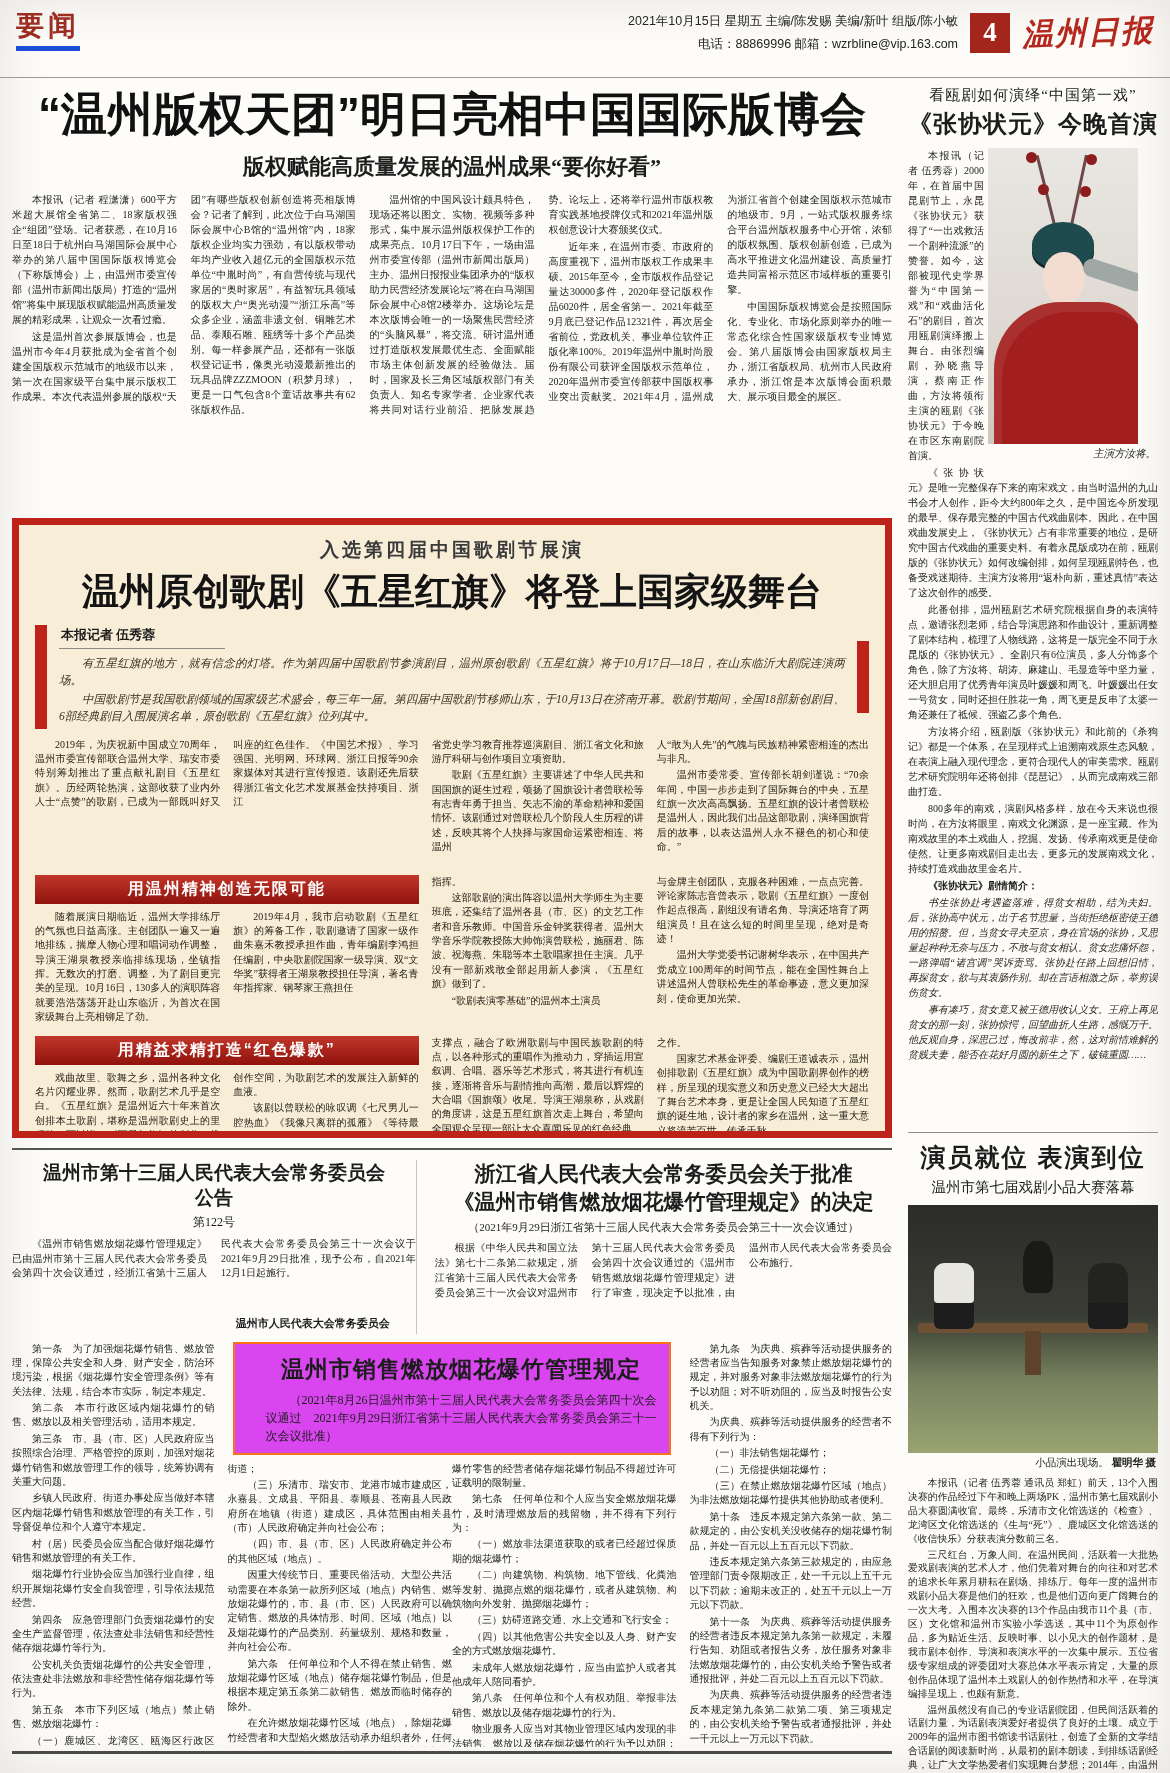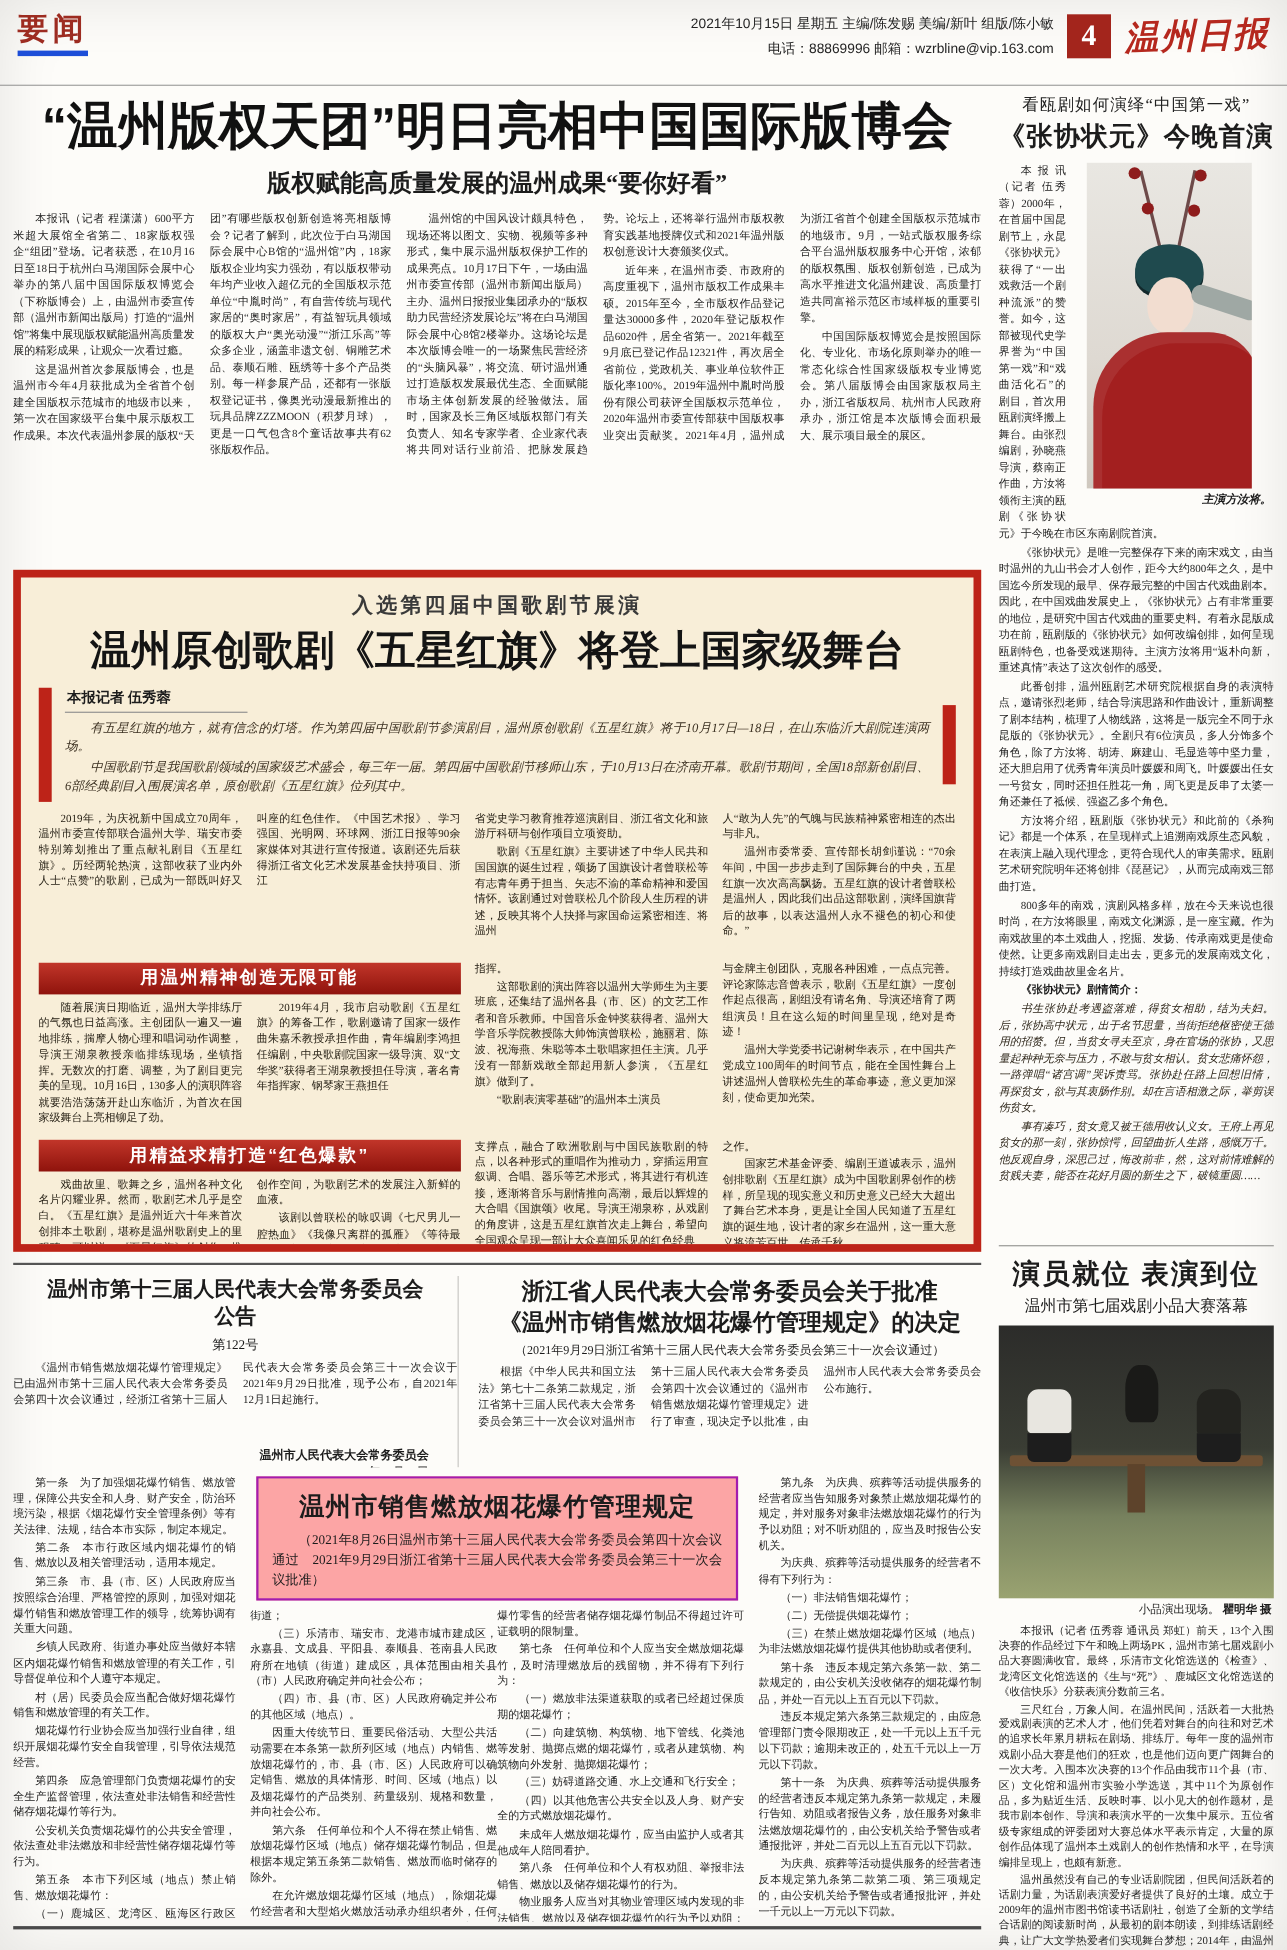--- a/index.html
+++ b/index.html
@@ -75,32 +75,32 @@
   .jueding { flex:1; min-width:0; }
   .jd-title { font-size:21px; font-weight:bold; text-align:center; line-height:1.35; }
   .jd-subtitle { text-align:center; font-size:11px; margin:4px 0 6px 0; }
   .jd-body { column-count:3; column-gap:14px; font-size:10px; line-height:1.48; text-align:justify; height:86px; overflow:hidden;font-family:Liberation Serif, serif;}
 
   
   .guiding { display:flex; gap:13px; margin-top:8px; height:412px; overflow:hidden;
         border-bottom:3px solid #4a4a4a; padding-bottom:4px; }
   .gd-col { width:23%; flex:none; font-size:10px; line-height:1.44; text-align:justify; overflow:hidden;}
   .gd-mid { flex:1; min-width:0; display:flex; flex-direction:column; }
-  .gd-titlebox { border:2px solid #a21caf; background:#fca5a5; padding:10px 12px 8px 12px;
+  .gd-titlebox { border:2px solid #f97316; background:#d946ef; padding:10px 12px 8px 30px;
         margin:0 6px 8px 6px; }
   .gd-title { text-align:center; font-size:23px; font-weight:bold; letter-spacing:1px; }
   .gd-subtitle { font-size:12px; line-height:1.5; margin-top:6px; text-align:justify; text-indent:2em;}
-  .gd-mid-cols { display:flex; flex:1; overflow:hidden; }
+  .gd-mid-cols { display:flex; flex:1; overflow:hidden;font-family:Liberation Mono, monospace; }
   .gd-mid-col { flex:1; min-width:0; font-size:10px; line-height:1.44; text-align:justify; overflow:hidden;}
 
   
   .zx-article { height:1038px; overflow:hidden; }
   .zx-kicker { text-align:center; font-size:15px; letter-spacing:1px; color:#222; }
   .zx-headline { text-align:center; font-size:24px; font-weight:900; margin:3px 0 8px 0; letter-spacing:1px;}
-  .zx-photo-wrap { float:right; width:170px; margin:0 0 4px 19px;font-weight:bold; }
+  .zx-photo-wrap { float:right; width:170px; margin:0 0 4px 4px; }
   .zx-photo { position:relative; width:150px; height:296px; background:linear-gradient(180deg,#e9e7e2 0%,#ded9d2 60%,#cfc8bf 100%); overflow:hidden; }
   .ph-feather { position:absolute; width:3px; height:86px; background:#6d4a49; top:6px; }
   .ph-feather.f1 { left:58px; transform:rotate(-14deg); }
   .ph-feather.f2 { left:88px; transform:rotate(12deg); }
   .ph-pom { position:absolute; width:11px; height:11px; border-radius:50%; background:#8e1c1c; }
   .ph-crown { position:absolute; left:44px; top:74px; width:62px; height:46px; background:#1f4a4e;
         border-radius:50% 50% 40% 40%; box-shadow:0 3px 0 #12282b; }
   .ph-face { position:absolute; left:55px; top:104px; width:42px; height:52px; background:#f2ddd0;
         border-radius:48%; }
   .ph-paddle { position:absolute; right:-8px; top:118px; width:64px; height:18px; background:#9fa8a4;

